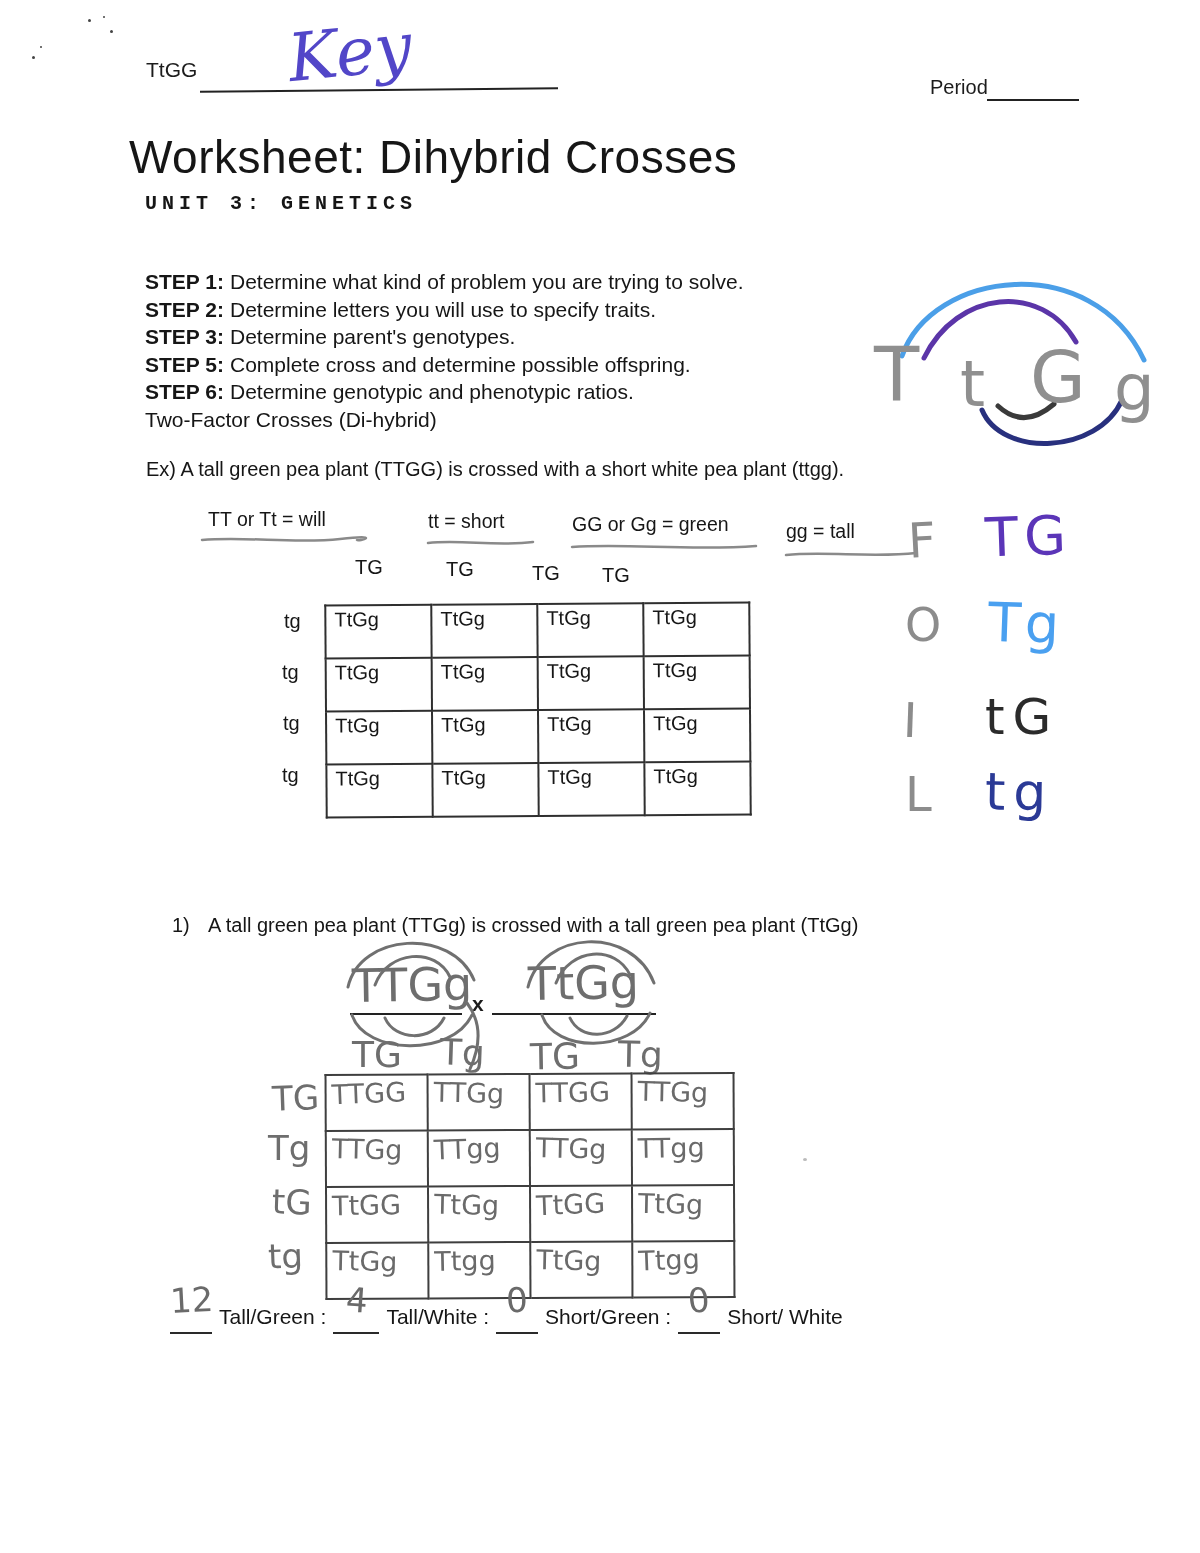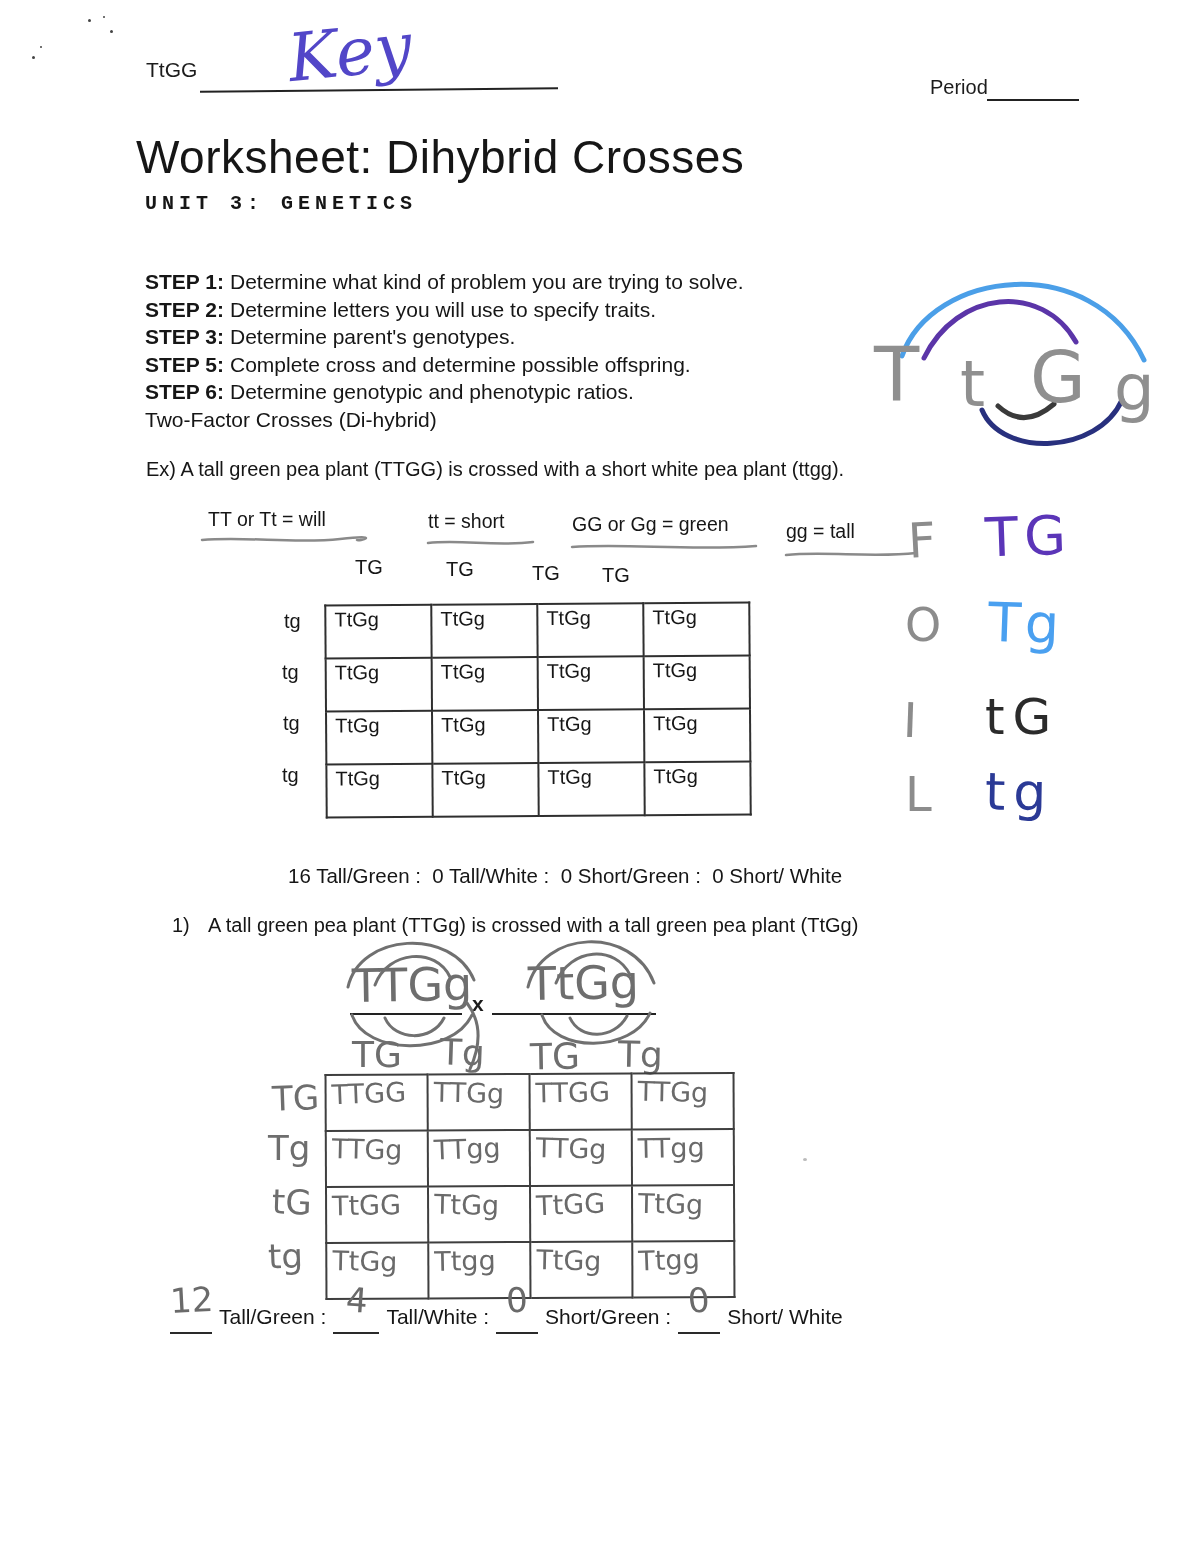--- a/index.html
+++ b/index.html
@@ -49,21 +49,21 @@
   <span class="speck" style="left:103px;top:16px;width:2px;height:2px;"></span>
   <span class="speck" style="left:110px;top:30px;width:3px;height:3px;"></span>
   <span class="speck" style="left:803px;top:1158px;width:4px;height:3px;background:#bbb;"></span>
 
   <span class="abs print" style="left:146px;top:58px;font-size:21px;">TtGG</span>
   <span class="rule" style="left:200px;top:89px;width:358px;transform:rotate(-0.6deg);"></span>
   <span class="abs key-ink" style="left:288px;top:14px;">Key</span>
   <span class="abs print" style="left:930px;top:76px;font-size:20px;">Period</span>
   <span class="rule" style="left:987px;top:99px;width:92px;"></span>
 
-  <div class="abs title" style="left:136px;top:130px;">Worksheet: Dihybrid Crosses</div>
+  <div class="abs title" style="left:129px;top:130px;">Worksheet: Dihybrid Crosses</div>
   <div class="abs unit" style="left:145px;top:192px;font-family:Liberation Mono, monospace;">UNIT 3: GENETICS</div>
 
   <div class="abs steps" style="left:145px;top:221px;width:720px;">
     <div><b>STEP 1:</b><span>Determine what kind of problem you are trying to solve.</span></div>
     <div><b>STEP 2:</b><span>Determine letters you will use to specify traits.</span></div>
     <div><b>STEP 3:</b><span>Determine parent's genotypes.</span></div>
     <div><b>STEP 5:</b><span>Complete cross and determine possible offspring.</span></div>
     <div><b>STEP 6:</b><span>Determine genotypic and phenotypic ratios.</span></div>
     <div class="twofactor">Two-Factor Crosses (Di-hybrid)</div>
   </div>
@@ -139,21 +139,20 @@
 
   <span class="abs hand" style="left:908px;top:512px;font-size:48px;color:#8c8c8c;transform:rotate(-3deg);">F</span>
   <span class="abs hand" style="left:985px;top:505px;font-size:54px;color:#5b35b8;transform:rotate(-2deg);letter-spacing:6px;">TG</span>
   <span class="abs hand" style="left:905px;top:598px;font-size:46px;color:#8c8c8c;">O</span>
   <span class="abs hand" style="left:988px;top:592px;font-size:54px;color:#4aa0f0;transform:rotate(2deg);letter-spacing:4px;">Tg</span>
   <span class="abs hand" style="left:903px;top:692px;font-size:48px;color:#8c8c8c;transform:rotate(2deg);">I</span>
   <span class="abs hand" style="left:985px;top:688px;font-size:50px;color:#2b2b2b;letter-spacing:8px;">tG</span>
   <span class="abs hand" style="left:905px;top:766px;font-size:48px;color:#8c8c8c;">L</span>
   <span class="abs hand" style="left:985px;top:762px;font-size:52px;color:#2b3a96;transform:rotate(1deg);letter-spacing:8px;">tg</span>
 
-  <div class="abs ratio-line" style="left:288px;top:864px;">16 Tall/Green :  0 Tall/White :  0 Short/Green :  0 Short/ White</div>
 
   <span class="abs bodytext" style="left:172px;top:914px;">1)</span>
   <span class="abs bodytext" style="left:208px;top:914px;">A tall green pea plant (TTGg) is crossed with a tall green pea plant (TtGg)</span>
 
   <span class="rule" style="left:350px;top:1013px;width:112px;"></span>
   <span class="abs print" style="left:472px;top:992px;font-size:21px;font-weight:bold;">x</span>
   <span class="rule" style="left:492px;top:1013px;width:164px;"></span>
   <span class="abs hw-big" style="left:352px;top:958px;font-size:46px;transform:rotate(-1deg);">TTGg</span>
   <span class="abs hw-big" style="left:528px;top:956px;font-size:46px;transform:rotate(-1deg);">TtGg</span>
   <svg class="abs" style="left:330px;top:925px;" width="370" height="150" viewBox="0 0 370 150">

